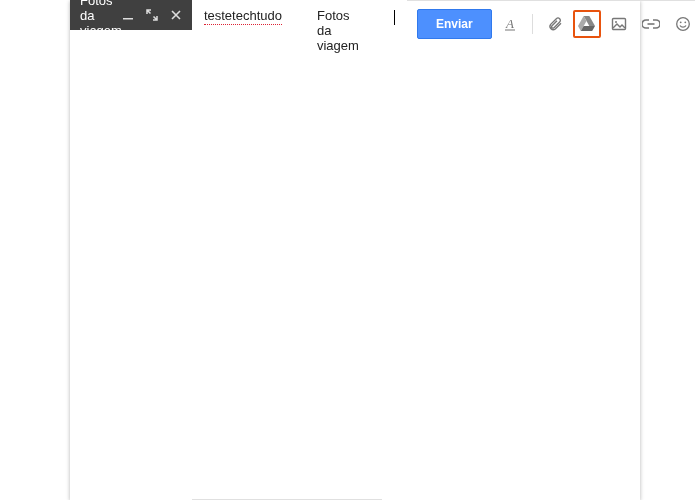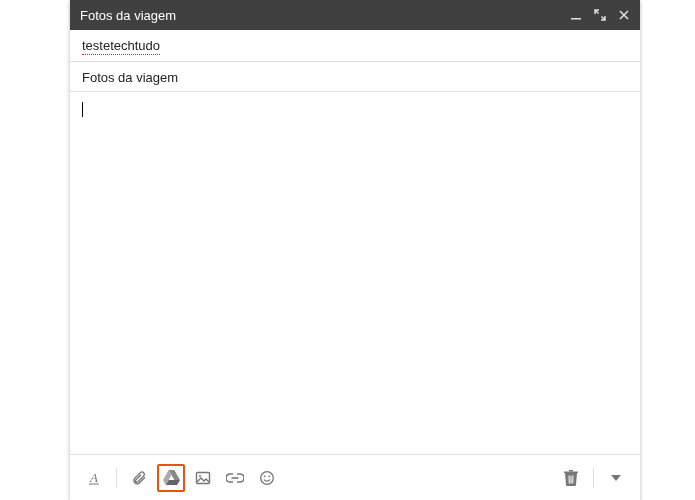--- a/index.html
+++ b/index.html
@@ -4,21 +4,21 @@
 <style>
   * { box-sizing: border-box; margin: 0; padding: 0; }
   html, body { width: 695px; height: 500px; font-family: Arial, sans-serif; background: #fff; }
   .window {
     position: absolute;
     left: 70px; top: 0;
     width: 570px; height: 500px;
     background: #fff;
     box-shadow: 0 1px 4px rgba(0,0,0,0.3);
     display: flex;
-    flex-direction: column;
+    flex-direction: row;
   }
   .titlebar {
     background: #404040;
     color: #fff;
     height: 30px;
     display: flex;
     align-items: center;
     padding: 0 10px;
     font-size: 13px;
   }
@@ -122,20 +122,21 @@
 
   <div class="field-row">
     <span>Fotos da viagem</span>
   </div>
 
   <div class="body-area">
     <span class="cursor"></span>
   </div>
 
   <div class="toolbar">
+    <button class="send-btn">Enviar</button>
 
     <div class="tool-icon" title="Formatting">
       <svg width="16" height="16" viewBox="0 0 16 16">
         <text x="8" y="12" text-anchor="middle" font-family="Georgia,serif" font-style="italic" font-size="13" fill="#777">A</text>
         <rect x="3" y="13.5" width="10" height="1" fill="#777"></rect>
       </svg>
     </div>
 
     <div class="divider"></div>
 

